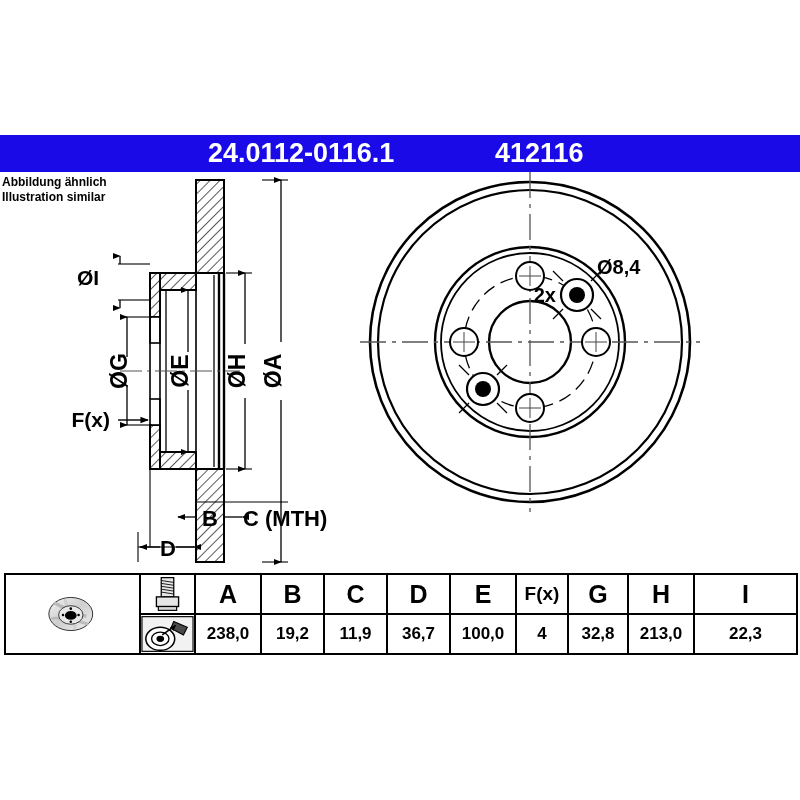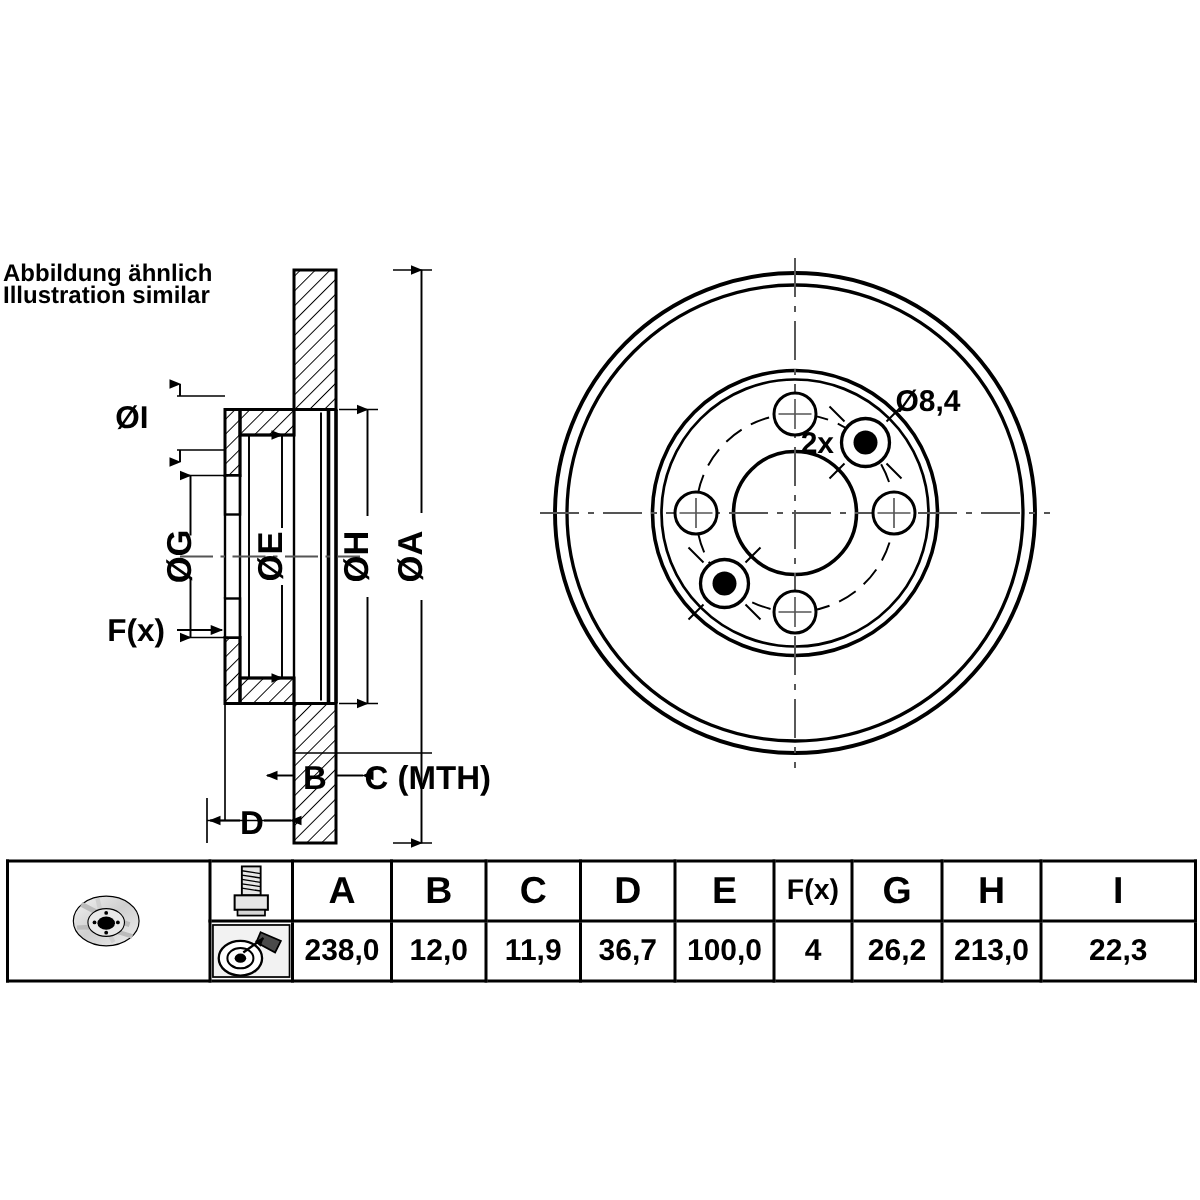--- a/index.html
+++ b/index.html
@@ -54,21 +54,21 @@
     font-weight: bold;
     font-size: 27px;
     line-height: 37px;
   }
 
   
   .note {
     position: absolute;
     left: 2px;
     top: 175px;
-    font-size: 16px;
+    font-size: 12px;
     font-weight: bold;
     color: #000000;
     line-height: 15px;
     white-space: nowrap;
   }
 
   
   #drawing {
     position: absolute;
     left: 0;
@@ -92,41 +92,45 @@
     vertical-align: middle;
     font-weight: bold;
     color: #000000;
     padding: 0;
     height: 38px;
   }
   #spec-table td.hdr {
     font-size: 25px;
   }
   #spec-table td.val {
-    font-size: 20px;
+    font-size: 17px;
   }
   #spec-table td.fx {
     font-size: 19px;
   }
   #spec-table td.icon-cell {
     border: 2px solid #000000;
     padding: 0;
   }
 
   .icon-box {
     width: 100%;
     height: 100%;
     display: block;
   }
 </style>
 </head>
 <body>
 
 <div id="sheet">
 
+  <div class="header-band" style="background: rgb(26, 10, 232); color: rgb(255, 255, 255);">
+    <span class="header-partno">24.0112-0116.1</span>
+    <span class="header-refno">412116</span>
+  </div>
 
   <div class="note">
     <div>Abbildung ähnlich</div>
     <div>Illustration similar</div>
   </div>
 
   <svg id="drawing" viewBox="0 0 800 398">
     <defs>
       <pattern id="hatch" width="7" height="7" patternTransform="rotate(45)" patternUnits="userSpaceOnUse">
         <line x1="0" y1="0" x2="0" y2="7" stroke="#000" stroke-width="1.3"></line>
@@ -386,25 +390,25 @@
             <rect x="1" y="1" width="53" height="36" fill="#f2f2f2" stroke="#000" stroke-width="1.2"></rect>
             <ellipse cx="20" cy="24" rx="15" ry="12" fill="#fff" stroke="#000" stroke-width="1.6"></ellipse>
             <ellipse cx="20" cy="24" rx="9" ry="7" fill="#fff" stroke="#000" stroke-width="1.4"></ellipse>
             <ellipse cx="20" cy="24" rx="4" ry="3.2" fill="#000"></ellipse>
             <path d="M34,6 L48,12 L44,20 L31,13 Z" fill="#4a4a4a" stroke="#000" stroke-width="1.2"></path>
             <line x1="22" y1="20" x2="36" y2="10" stroke="#000" stroke-width="1.6"></line>
             <path d="M30,12 L36,10 L34,16 Z" fill="#000"></path>
           </svg>
         </td>
         <td class="val">238,0</td>
-        <td class="val">12,0</td>
+        <td class="val">19,2</td>
         <td class="val">11,9</td>
         <td class="val">36,7</td>
         <td class="val">100,0</td>
         <td class="val">4</td>
-        <td class="val">26,2</td>
+        <td class="val">32,8</td>
         <td class="val">213,0</td>
         <td class="val">22,3</td>
       </tr>
     </tbody>
   </table>
 
 </div>
 
 </body></html>

